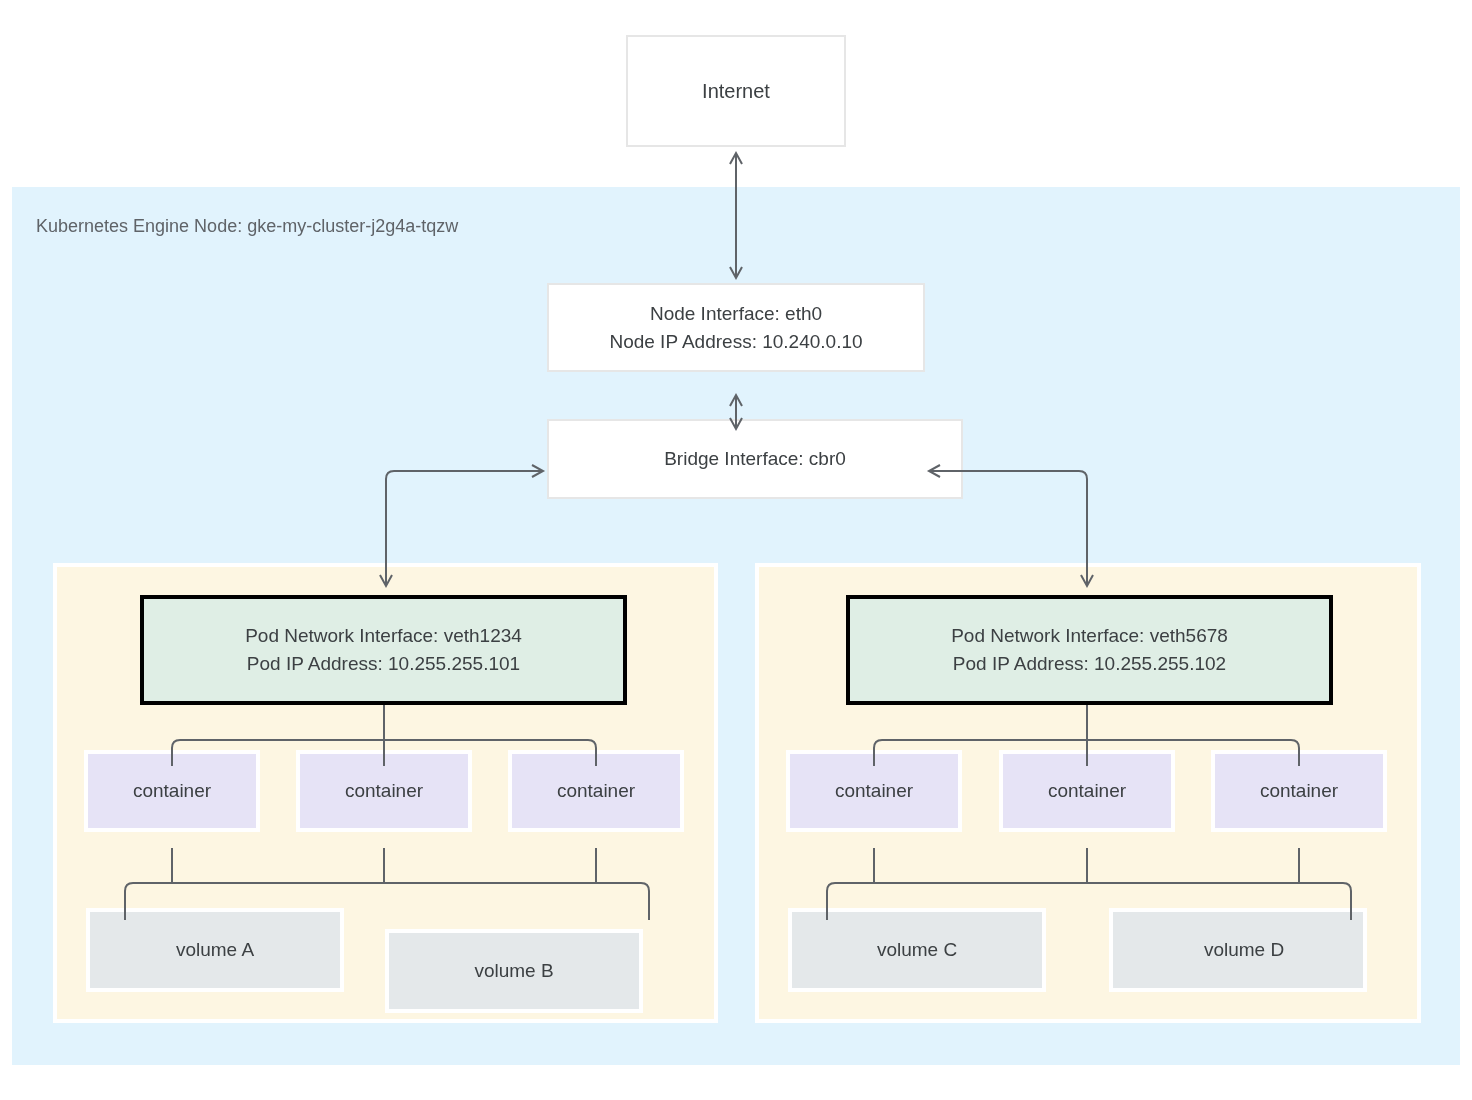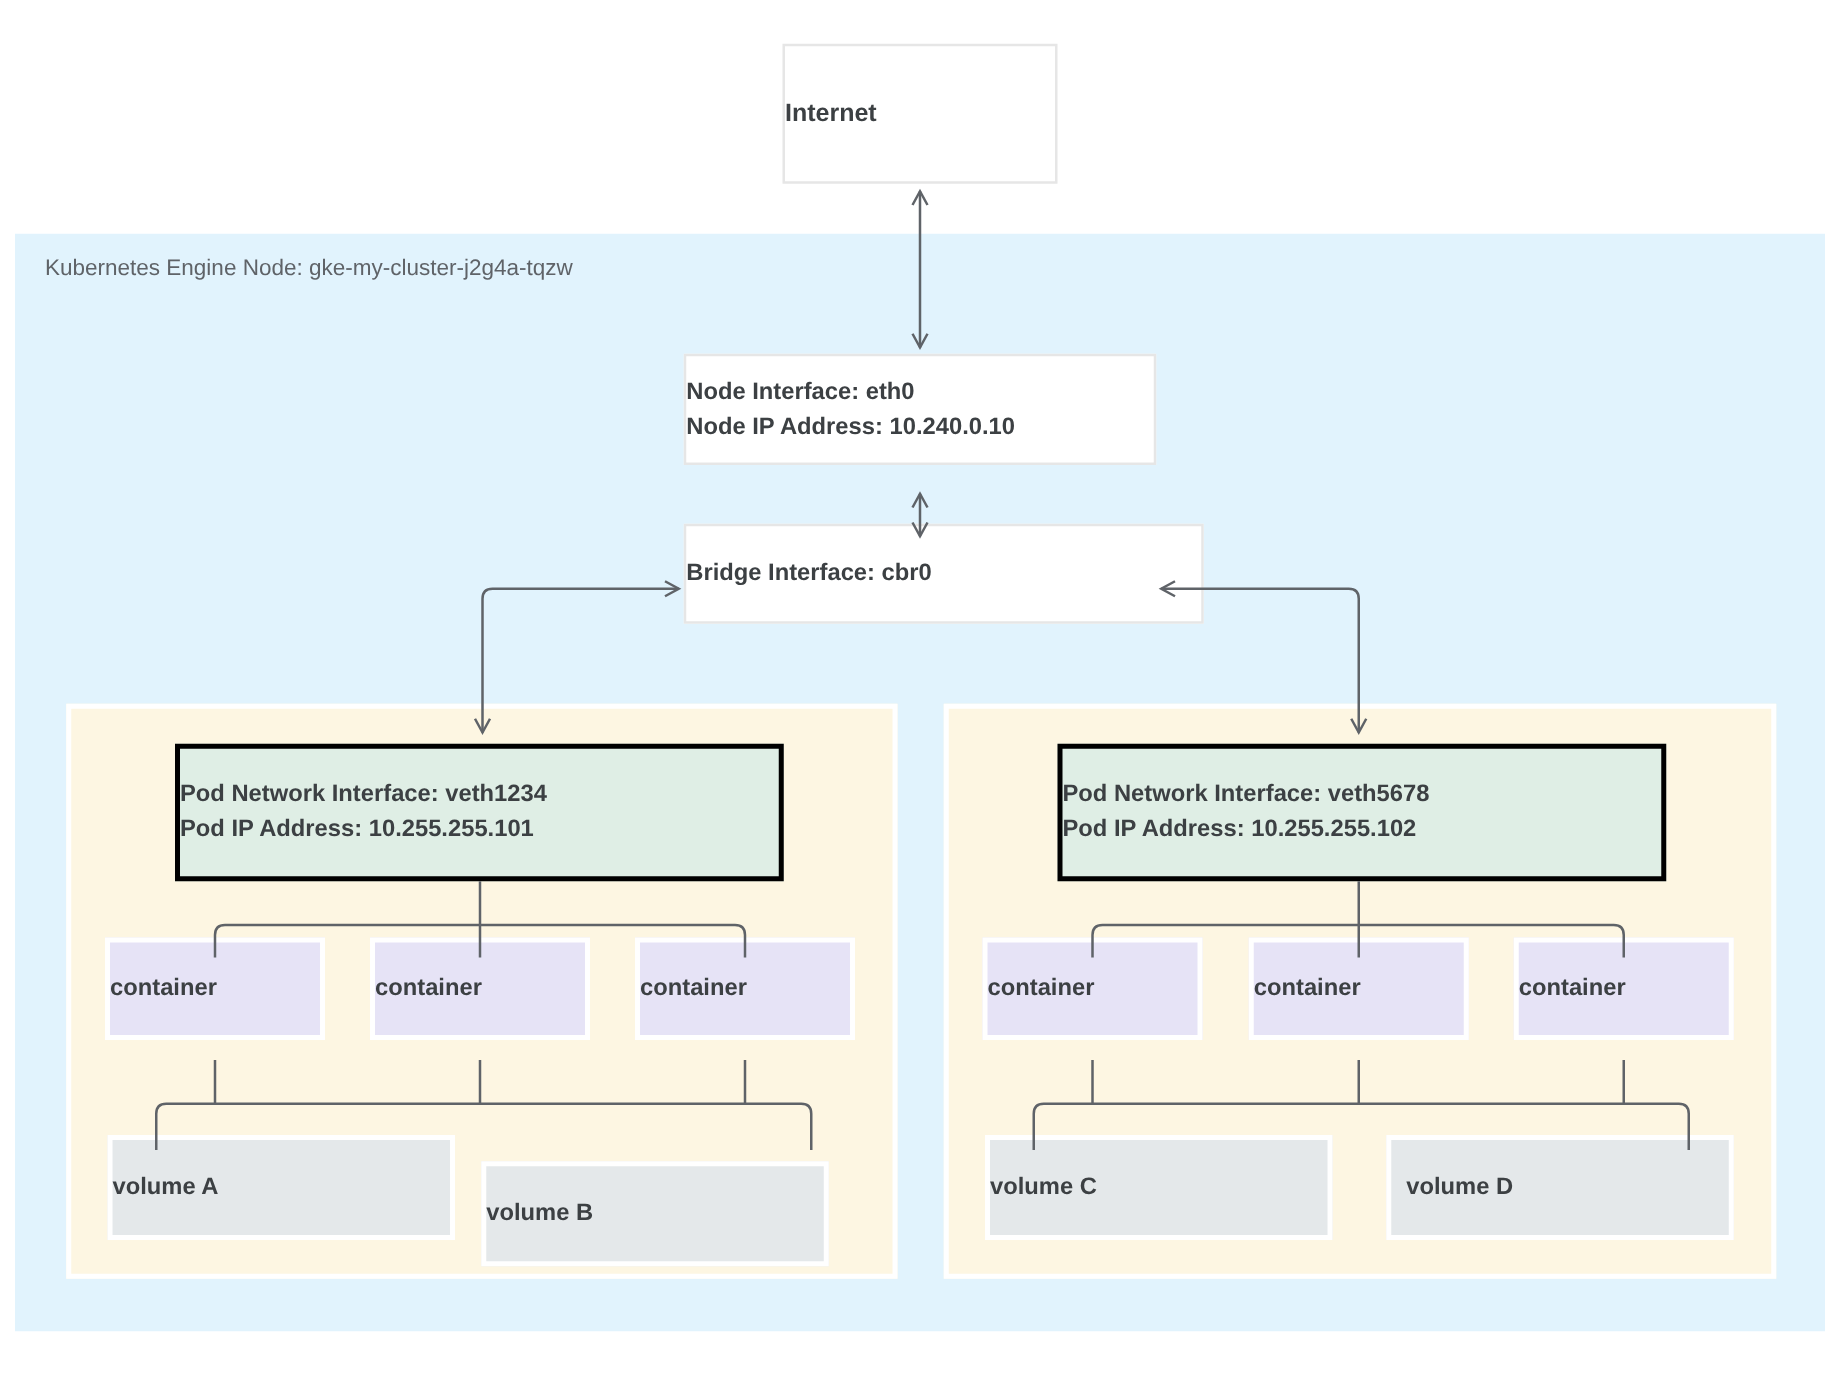--- a/index.html
+++ b/index.html
@@ -3,39 +3,39 @@
 <meta charset="utf-8">
 <style>
   html,body{margin:0;padding:0;background:#ffffff;}
   .canvas{
     position:relative;width:1472px;height:1100px;overflow:hidden;
     background:var(--page_bg,#ffffff);
     font-family:"Liberation Sans","DejaVu Sans",sans-serif;
     color:var(--text_dark,#3c4043);
   }
   .abs{position:absolute;box-sizing:border-box;}
-  .center{display:flex;flex-direction:column;align-items:flex-start;justify-content:center;text-align:center;font-weight:bold;}
+  .center{display:flex;flex-direction:column;align-items:center;justify-content:center;text-align:center;}
   .wbox{
     background:#ffffff;border:2px solid var(--white_box_border,#e6e6e6);
     font-size:19px;line-height:28px;
   }
   .internet{left:626px;top:35px;width:220px;height:112px;font-size:20px;}
   .region{left:12px;top:187px;width:1448px;height:878px;background:var(--node_region_bg,#e1f3fd);}
-  .region-label{left:36px;top:204px;font-size:18px;color:var(--text_muted,#5f6368);white-space:nowrap;}
+  .region-label{left:36px;top:216px;font-size:18px;color:var(--text_muted,#5f6368);white-space:nowrap;}
   .nodeif{left:547px;top:283px;width:378px;height:89px;}
   .bridge{left:547px;top:419px;width:416px;height:80px;}
   .pod{background:var(--pod_bg,#fdf6e2);border:4px solid #ffffff;}
   .pod1{left:53px;top:563px;width:665px;height:460px;}
   .pod2{left:755px;top:563px;width:666px;height:460px;}
   .greenbox{background:var(--interface_box_bg,#dfeee5);border:4px solid #000000;font-size:19px;line-height:28px;width:487px;height:110px;top:595px;}
   .g1{left:140px;} .g2{left:846px;}
   .cbox{background:var(--container_box_bg,#e6e3f6);border:4px solid #ffffff;font-size:19px;width:176px;height:82px;top:750px;}
   .c1{left:84px;} .c2{left:296px;} .c3{left:508px;}
   .c4{left:786px;} .c5{left:999px;} .c6{left:1211px;}
-  .vbox{background:var(--volume_box_bg,#e4e8ea);border:4px solid #ffffff;font-size:19px;width:278px;height:84px;top:908px;}
+  .vbox{background:var(--volume_box_bg,#e4e8ea);border:4px solid #ffffff;font-size:19px;width:258px;height:84px;top:908px;}
   .vA{left:86px;} .vB{left:385px;margin-top:21px;} .vC{left:788px;} .vD{left:1109px;padding-left:12px;}
   .connectors{position:absolute;left:0;top:0;pointer-events:none;}
   .connectors path{stroke:var(--connector,#5f6368);stroke-width:2;fill:none;}
 </style>
 </head>
 <body>
 
 <div class="canvas">
 
   <div class="abs region"></div>

